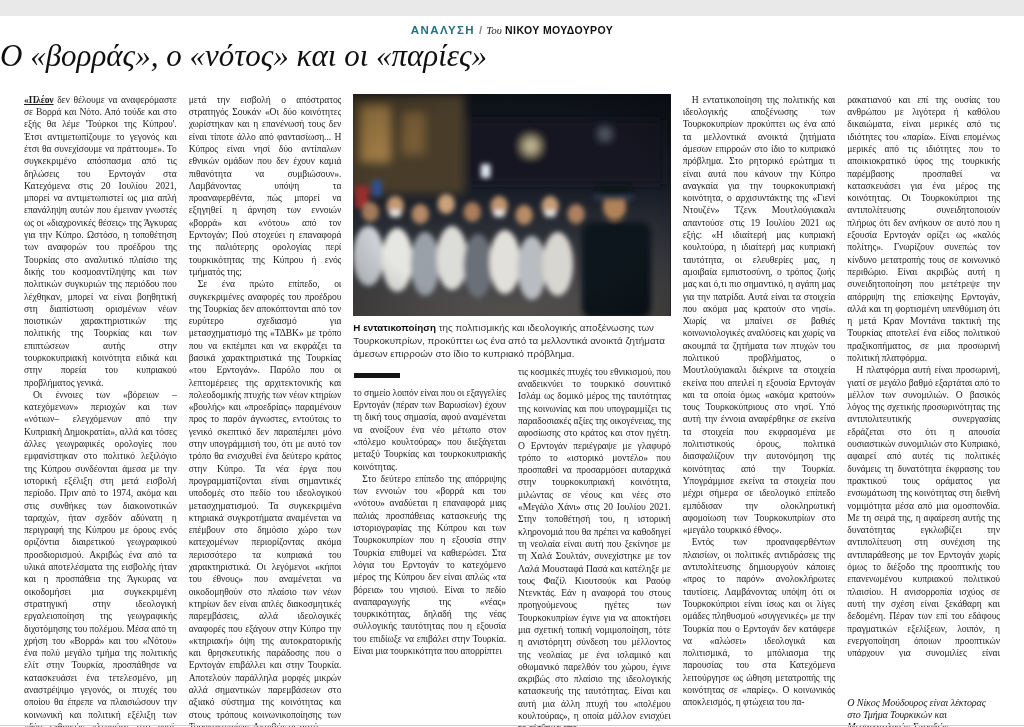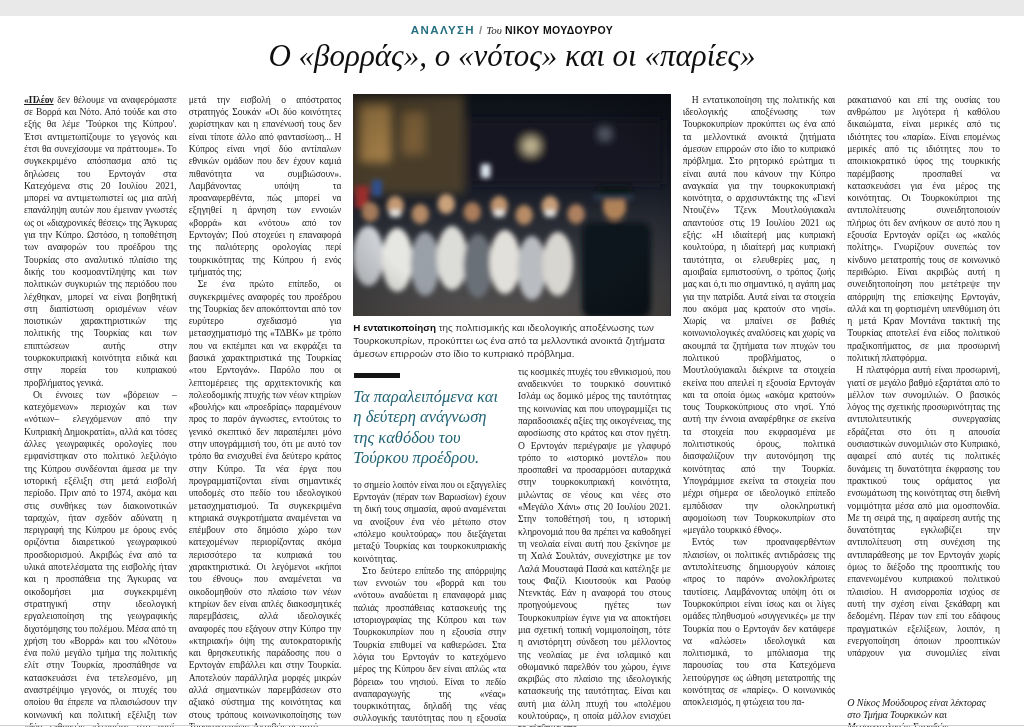--- a/index.html
+++ b/index.html
@@ -5,21 +5,21 @@
   html,body{margin:0;padding:0;background:#e9e9e9;}
   .page{width:1024px;height:716px;background:#ffffff;position:relative;overflow:hidden;
         font-family:"Liberation Serif",serif;color:#1d1d1d;margin:16px auto;}
   
   .kicker{text-align:center;padding-top:7px;font-family:"Liberation Sans",sans-serif;
           font-size:11.5px;line-height:14px;}
   .kicker .section{color:#267081;font-weight:bold;letter-spacing:1.4px;}
   .kicker .sep{color:#8a8a8a;margin:0 4px;font-weight:bold;}
   .kicker .prefix{font-family:"Liberation Serif",serif;font-style:italic;font-size:11px;color:#222;}
   .kicker .name{font-weight:bold;font-size:10.5px;color:#0f0f0f;letter-spacing:.4px;}
-  .headline{text-align:center;font-style:italic;font-size:31px;line-height:34px;
+  .headline{text-align:left;font-style:italic;font-size:31px;line-height:34px;
             color:#0f0f0f;margin-top:2px;font-weight:normal;}
   
   .body{display:grid;grid-template-columns:repeat(6,1fr);column-gap:12px;
         padding:0 24px;margin-top:9px;height:650px;}
   .col{overflow:hidden;font-size:9.6px;line-height:12.3px;text-align:justify;
        letter-spacing:-0.1px;color:#1d1d1d;}
   .col p{margin:0;text-indent:9px;}
   .col p.cont{text-indent:0;}
   .lead{font-weight:bold;text-decoration:underline;}
   .colflex{display:flex;flex-direction:column;gap:32px;}
@@ -130,21 +130,20 @@
           <rect width="330" height="222" fill="url(#vg)"></rect>
         </svg>
       </div>
       <div class="caption">
         <b>Η εντατικοποίηση</b> <span>της πολιτισμικής και ιδεολογικής αποξένωσης των Τουρκοκυπρίων, προκύπτει ως ένα από τα μελλοντικά ανοικτά ζητήματα άμεσων επιρροών στο ίδιο το κυπριακό πρόβλημα.</span>
       </div>
       <div class="midcols">
 
         <div class="midcol">
           <div class="quote-bar"></div>
-          <div class="pullquote">Τα παραλειπόμενα και η δεύτερη ανάγνωση της καθόδου του Τούρκου προέδρου.</div>
           <p class="cont">το σημείο λοιπόν είναι που οι εξαγγελίες Ερντογάν (πέραν των Βαρωσίων) έχουν τη δική τους σημασία, αφού αναμένεται να ανοίξουν ένα νέο μέτωπο στον «πόλεμο κουλτούρας» που διεξάγεται μεταξύ Τουρκίας και τουρκοκυπριακής κοινότητας.</p>
           <p>Στο δεύτερο επίπεδο της απόρριψης των εννοιών του «βορρά και του «νότου» αναδύεται η επαναφορά μιας παλιάς προσπάθειας κατασκευής της ιστοριογραφίας της Κύπρου και των Τουρκοκυπρίων που η εξουσία στην Τουρκία επιθυμεί να καθιερώσει. Στα λόγια του Ερντογάν το κατεχόμενο μέρος της Κύπρου δεν είναι απλώς «τα βόρεια» του νησιού. Είναι το πεδίο αναπαραγωγής της «νέας» τουρκικότητας, δηλαδή της νέας συλλογικής ταυτότητας που η εξουσία του επιδίωξε να επιβάλει στην Τουρκία. Είναι μια τουρκικότητα που απορρίπτει</p>
         </div>
 
         <div class="midcol">
           <p class="cont">τις κοσμικές πτυχές του εθνικισμού, που αναδεικνύει το τουρκικό σουνιτικό Ισλάμ ως δομικό μέρος της ταυτότητας της κοινωνίας και που υπογραμμίζει τις παραδοσιακές αξίες της οικογένειας, της αφοσίωσης στο κράτος και στον ηγέτη. Ο Ερντογάν περιέγραψε με γλαφυρό τρόπο το «ιστορικό μοντέλο» που προσπαθεί να προσαρμόσει αυταρχικά στην τουρκοκυπριακή κοινότητα, μιλώντας σε νέους και νέες στο «Μεγάλο Χάνι» στις 20 Ιουλίου 2021. Στην τοποθέτησή του, η ιστορική κληρονομιά που θα πρέπει να καθοδηγεί τη νεολαία είναι αυτή που ξεκίνησε με τη Χαλά Σουλτάν, συνεχίστηκε με τον Λαλά Μουσταφά Πασά και κατέληξε με τους Φαζίλ Κιουτσούκ και Ραούφ Ντενκτάς. Εάν η αναφορά του στους προηγούμενους ηγέτες των Τουρκοκυπρίων έγινε για να αποκτήσει μια σχετική τοπική νομιμοποίηση, τότε η ανιστόρητη σύνδεση του μέλλοντος της νεολαίας με ένα ισλαμικό και οθωμανικό παρελθόν του χώρου, έγινε ακριβώς στο πλαίσιο της ιδεολογικής κατασκευής της ταυτότητας. Είναι και αυτή μια άλλη πτυχή του «πολέμου κουλτούρας», η οποία μάλλον ενισχύει το αίσθημα απο-</p>
         </div>
       </div>
     </div>
 

